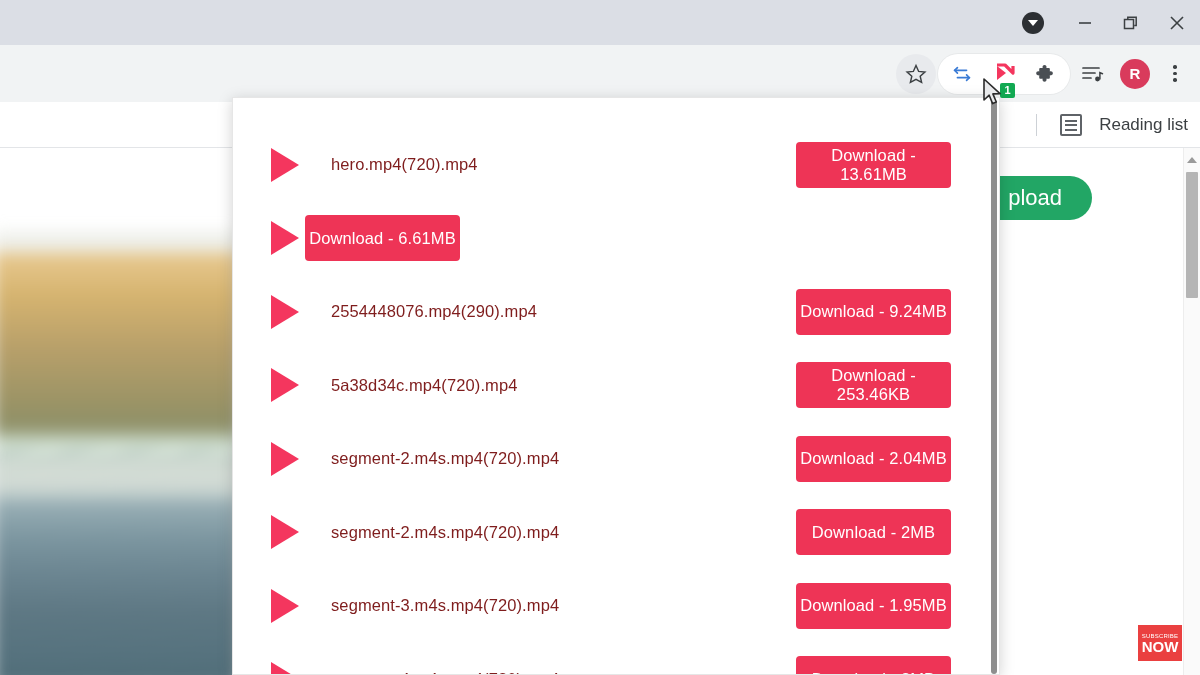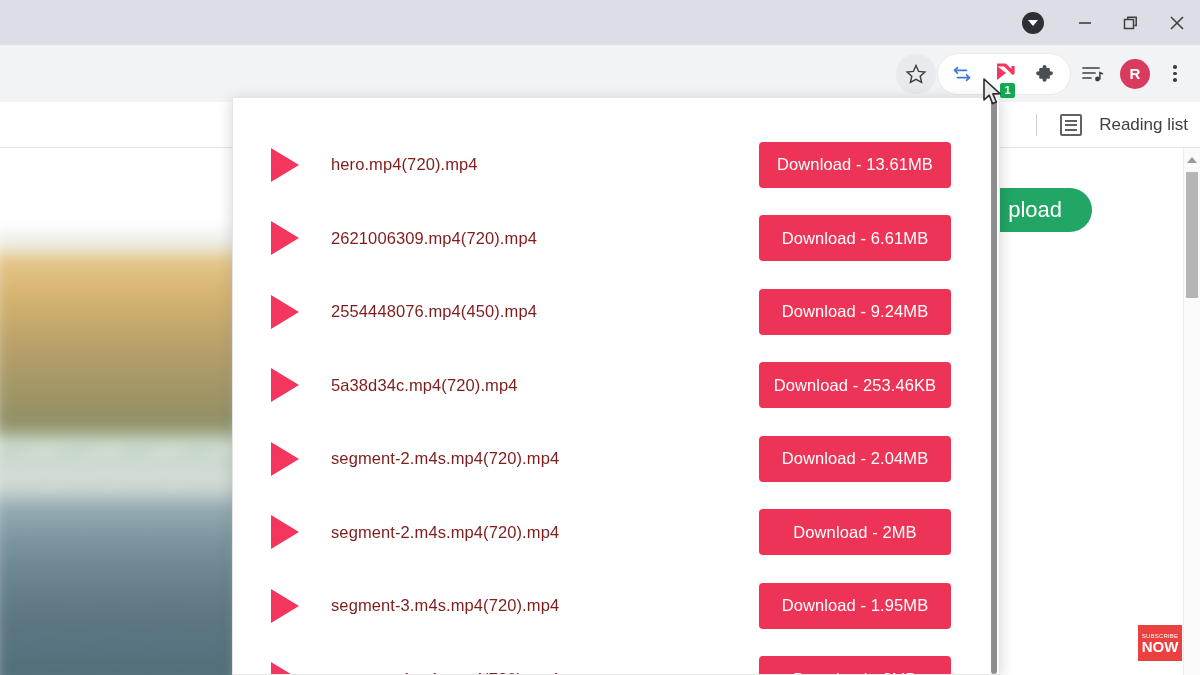--- a/index.html
+++ b/index.html
@@ -206,21 +206,21 @@
       repeating-linear-gradient(
         -16deg,
         rgba(255,255,255,0.12) 0px,
         rgba(255,255,255,0.12) 6px,
         rgba(40,70,85,0.18) 7px,
         rgba(40,70,85,0.18) 16px);
   }
 
   .upload-btn {
     position: absolute;
-    right: 108px; top: 40px;
+    right: 108px; top: 28px;
     height: 44px;
     background: #22a665;
     color: #ffffff;
     border-radius: 22px;
     display: flex;
     align-items: center;
     padding: 0 30px;
     font-size: 22px;
     border: none;
   }
@@ -313,21 +313,21 @@
     margin-left: 26px;
     font-size: 16.5px;
     color: #7f1d1d;
     white-space: nowrap;
     overflow: hidden;
     letter-spacing: 0.1px;
   }
 
   .dl-btn {
     flex: 0 0 auto;
-    width: 192px;
+    width: 155px;
     height: 46px;
     margin-right: 50px;
     background: #ee3456;
     color: #ffffff;
     border: none;
     border-radius: 4px;
     font-size: 16.5px;
     font-family: "Liberation Sans", sans-serif;
     display: flex;
     align-items: center;
@@ -482,28 +482,27 @@
           <div class="play-icon">
             <div class="tri"></div>
           </div>
           <div class="file-name">hero.mp4(720).mp4</div>
           <button class="dl-btn">Download - 13.61MB</button>
         </div>
         <div class="dl-row">
           <div class="play-icon">
             <div class="tri"></div>
           </div>
-          <div class="file-name">2621006309.mp4(720).mp4</div>
           <button class="dl-btn">Download - 6.61MB</button>
         </div>
         <div class="dl-row">
           <div class="play-icon">
             <div class="tri"></div>
           </div>
-          <div class="file-name">2554448076.mp4(450).mp4</div>
+          <div class="file-name">2554448076.mp4(290).mp4</div>
           <button class="dl-btn">Download - 9.24MB</button>
         </div>
         <div class="dl-row">
           <div class="play-icon">
             <div class="tri"></div>
           </div>
           <div class="file-name">5a38d34c.mp4(720).mp4</div>
           <button class="dl-btn">Download - 253.46KB</button>
         </div>
         <div class="dl-row">

